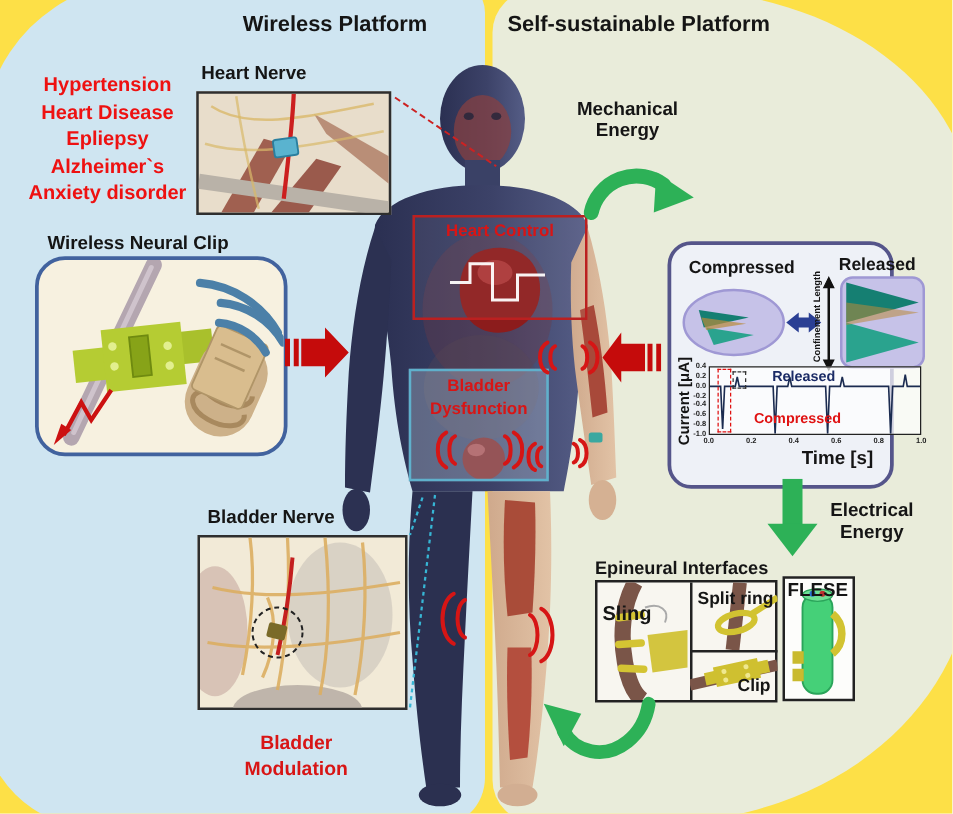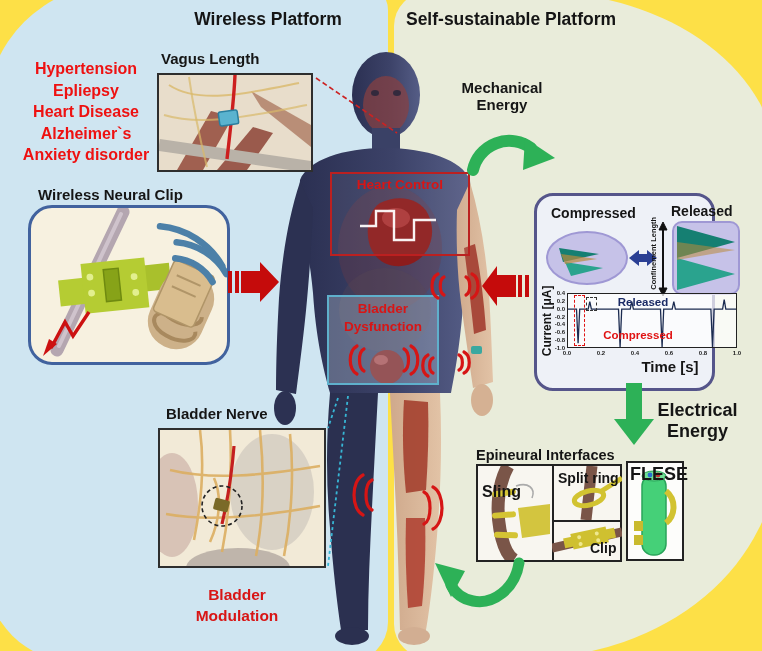--- a/index.html
+++ b/index.html
@@ -24,22 +24,22 @@
               border-radius:130px 26px 40px 90px;"></div>
   <div class="blob" style="left:394px;top:-8px;width:384px;height:666px;background:#e9ecda;
               border-top-left-radius:34px;border-bottom-left-radius:34px;
               border-top-right-radius:240px 180px;border-bottom-right-radius:250px 210px;"></div>
 
   <div class="lbl ctr" style="left:168px;top:9px;width:200px;font-size:17.5px">Wireless Platform</div>
   <div class="lbl ctr" style="left:396px;top:9px;width:230px;font-size:17.5px">Self-sustainable Platform</div>
 
   <div class="redlbl ctr" style="left:6px;top:58px;width:160px;font-size:16px">
     <div>Hypertension</div>
+    <div>Heart Disease</div>
     <div>Epliepsy</div>
-    <div>Heart Disease</div>
     <div>Alzheimer`s</div>
     <div>Anxiety disorder</div>
   </div>
 
   <svg class="abs" style="left:268px;top:48px" width="230" height="600" viewBox="0 0 230 600">
     <defs>
       <linearGradient id="navyG" x1="0" y1="0" x2="1" y2="0">
         <stop offset="0" stop-color="#2b3052"></stop>
           <stop offset="0.55" stop-color="#3c4268"></stop>
           <stop offset="1" stop-color="#555d86"></stop>
@@ -85,21 +85,21 @@
       <path d="M112,155 C130,146 152,150 160,166 C168,182 164,202 150,212 C136,222 116,220 106,206 C96,192 98,164 112,155 Z" fill="#8c1c1c"></path>
       <ellipse cx="128" cy="170" rx="14" ry="10" fill="#c04848" opacity="0.6"></ellipse>
       <polyline points="92,178 108,178 108,163 126,163 126,192 146,192 146,172 168,172" fill="none" stroke="#ffffff" stroke-width="2.4" opacity="0.95"></polyline>
     </g>
     <g>
       <circle cx="119" cy="319" r="17" fill="#7c1b1b"></circle>
       <ellipse cx="113" cy="312" rx="7" ry="5" fill="#bb5555" opacity="0.7"></ellipse>
     </g>
   </svg>
 
-  <div class="lbl" style="left:161px;top:50px;font-size:15px">Vagus Length</div>
+  <div class="lbl" style="left:161px;top:50px;font-size:15px">Heart Nerve</div>
   <div class="inset" style="left:157px;top:73px;width:156px;height:99px;background:#e8ddcb">
     <svg width="152" height="95" viewBox="0 0 152 95">
       <path d="M18,95 L52,36 L74,42 L44,95 Z" fill="#a06050"></path>
       <path d="M58,95 L94,52 L114,58 L88,95 Z" fill="#9a5a4c"></path>
       <path d="M92,16 L152,50 L152,72 L102,32 Z" fill="#b08068" opacity="0.85"></path>
       <path d="M0,70 L152,92" stroke="#b9b2a8" stroke-width="12" fill="none"></path>
       <path d="M10,10 C40,30 90,18 140,8" stroke="#d9b96a" stroke-width="2" fill="none" opacity="0.8"></path>
       <path d="M5,40 C45,52 95,40 148,30" stroke="#d9b96a" stroke-width="2" fill="none" opacity="0.7"></path>
       <path d="M30,2 C34,30 40,60 48,92" stroke="#d9b96a" stroke-width="2" fill="none" opacity="0.7"></path>
       <path d="M76,0 C75,24 72,50 68,84" stroke="#cc1f1f" stroke-width="3.4" fill="none"></path>
@@ -227,21 +227,21 @@
     <div class="tick ctr" style="left:124px;top:154px;width:16px">0.6</div>
     <div class="tick ctr" style="left:158px;top:154px;width:16px">0.8</div>
     <div class="tick ctr" style="left:192px;top:154px;width:16px">1.0</div>
     <div class="lbl ctr" style="left:78px;top:162px;width:110px;font-size:15px">Time [s]</div>
   </div>
 
   <svg class="abs" style="left:612px;top:383px" width="44" height="66" viewBox="0 0 44 66">
     <rect x="14" y="0" width="16" height="38" fill="#2db157"></rect>
     <polygon points="2,36 42,36 22,62" fill="#2db157"></polygon>
   </svg>
-  <div class="lbl ctr" style="left:645px;top:400px;width:105px;font-size:18px">
+  <div class="lbl ctr" style="left:645px;top:400px;width:105px;font-size:15px">
     <div>Electrical</div>
     <div>Energy</div>
   </div>
 
   <div class="lbl" style="left:476px;top:447px;font-size:14.5px">Epineural Interfaces</div>
   <div class="panel" style="left:476px;top:464px;width:146px;height:98px;border:2px solid #222;background:#f8f6f0">
     <div class="abs" style="left:0;top:0;width:74px;height:94px;border-right:2px solid #222">
       <svg width="74" height="94" viewBox="0 0 74 94">
         <path d="M30,0 C20,18 18,42 22,64 C25,80 30,90 36,94" stroke="#7a5548" stroke-width="13" fill="none"></path>
         <path d="M40,42 L72,38 L72,68 L44,72 Z" fill="#cfc030" opacity="0.92"></path>
@@ -280,21 +280,21 @@
       <circle cx="22" cy="12" r="2.4" fill="#2a6fd0"></circle>
         <circle cx="30" cy="12" r="2.4" fill="#c03030"></circle>
       <path d="M38,28 C48,36 48,52 38,60" stroke="#d2c331" stroke-width="6" fill="none"></path>
       <rect x="6" y="58" width="9" height="10" fill="#c9ba2e"></rect>
       <rect x="6" y="72" width="9" height="10" fill="#c9ba2e"></rect>
     </svg>
   </div>
   <div class="lbl" style="left:482px;top:483px;font-size:16px">Sling</div>
   <div class="lbl" style="left:558px;top:470px;font-size:14px">Split ring</div>
   <div class="lbl" style="left:590px;top:540px;font-size:14px">Clip</div>
-  <div class="lbl" style="left:630px;top:464px;font-size:18px">FLESE</div>
+  <div class="lbl" style="left:630px;top:464px;font-size:15px">FLESE</div>
 
   <svg class="abs" style="left:423px;top:553px" width="104" height="60" viewBox="0 0 104 60">
     <path d="M96,10 C92,36 70,52 50,48 C40,46 32,40 28,32" stroke="#2db157" stroke-width="11" fill="none" stroke-linecap="round"></path>
     <polygon points="12,10 42,18 28,44" fill="#2db157"></polygon>
   </svg>
 
   <div class="lbl" style="left:166px;top:405px;font-size:15px">Bladder Nerve</div>
   <div class="inset" style="left:158px;top:428px;width:168px;height:140px;background:#f2ead7">
     <svg width="164" height="136" viewBox="0 0 164 136">
       <ellipse cx="112" cy="62" rx="42" ry="58" fill="#d5cec2" opacity="0.85"></ellipse>

